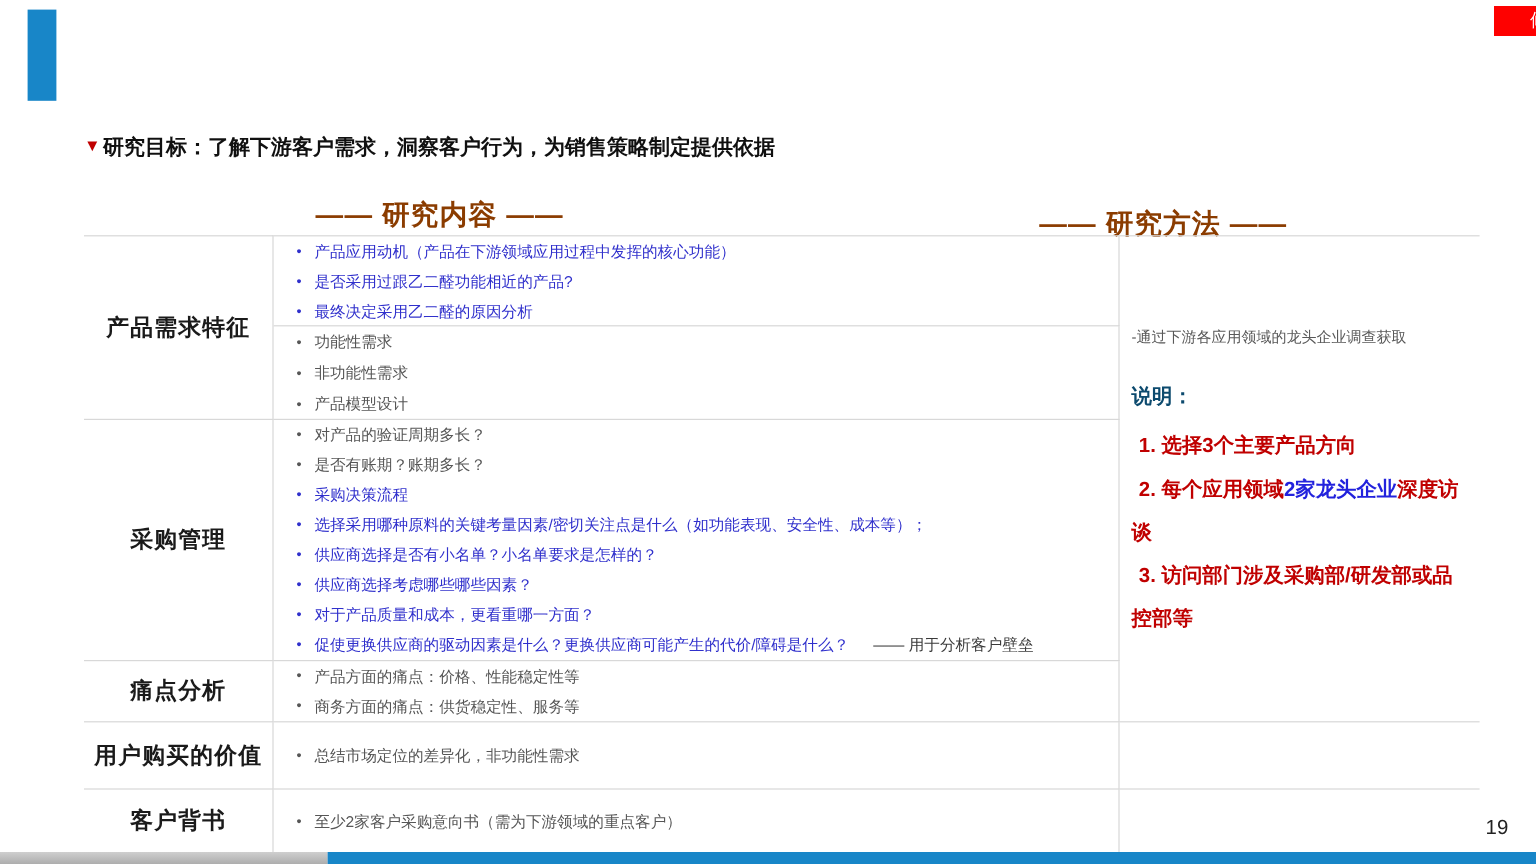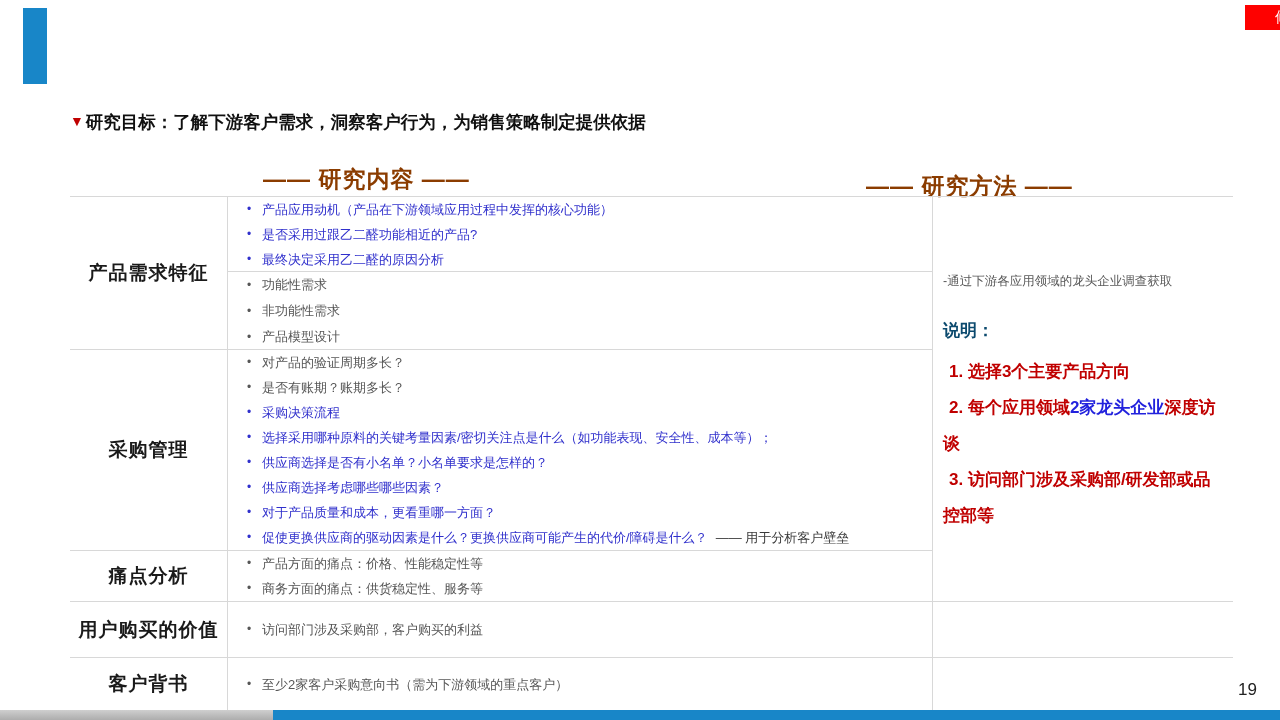--- a/index.html
+++ b/index.html
@@ -49,21 +49,21 @@
   .c-row5   { grid-area:6/2/7/3; }
   .c-method3{ grid-area:6/3/7/4; }
 
   .blist { list-style:none; display:flex; flex-direction:column; justify-content:center;
            height:100%; padding-left:12px; }
   .blist li { position:relative; padding-left:22px; font-size:13px; line-height:25px; white-space:nowrap; }
   .c-row1b .blist li { line-height:26px; }
   .blist li::before { content:"•"; position:absolute; left:7px; font-size:12px; }
   li.blue { color:#3030CC; }
   li.gray { color:#565656; }
-  .suffix { color:#3A3A3A; margin-left:8px; }
+  .suffix { color:#3A3A3A; margin-left:20px; }
 
   
   .method-cell { padding:76px 6px 0 10px; }
   .m-source { font-size:12.5px; color:#595959; line-height:16px; }
   .m-note { margin-top:30px; font-size:17px; font-weight:bold; color:#0c4a6e; }
   .m-items { margin-top:12px; }
   .m-item { font-size:17px; font-weight:bold; color:#C00000; line-height:36px; text-indent:6px; }
   .m-blue { color:#2222DD; }
 
   
@@ -138,21 +138,21 @@
       <ul class="blist">
         <li class="gray">产品方面的痛点：价格、性能稳定性等</li>
         <li class="gray">商务方面的痛点：供货稳定性、服务等</li>
       </ul>
     </div>
 
     <div class="cell lbl br bb c-label4">用户购买的价值</div>
 
     <div class="cell br bb c-row4">
       <ul class="blist">
-        <li class="gray">访问部门涉及采购部，客户购买的利益</li>
+        <li class="gray">总结市场定位的差异化，非功能性需求</li>
       </ul>
     </div>
 
     <div class="cell bb c-method2"></div>
 
     <div class="cell lbl br c-label5">客户背书</div>
 
     <div class="cell br c-row5">
       <ul class="blist">
         <li class="gray">至少2家客户采购意向书（需为下游领域的重点客户）</li>

